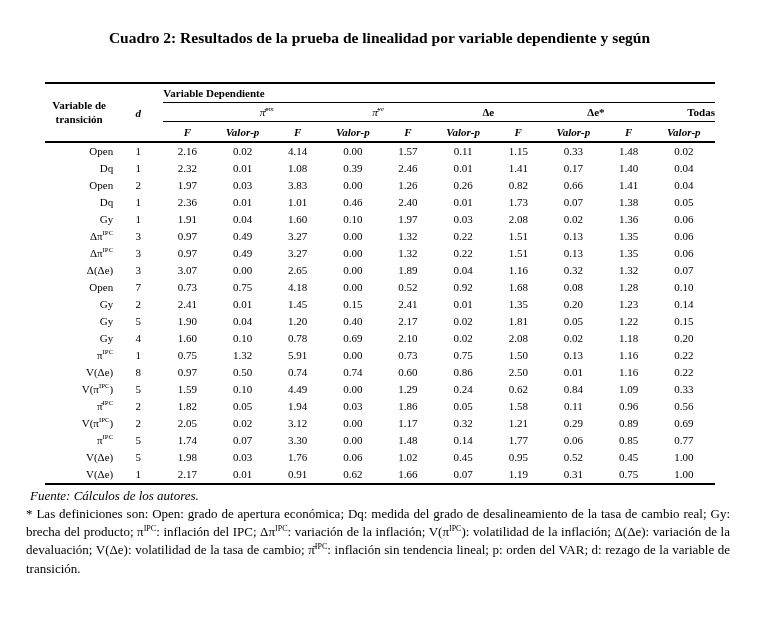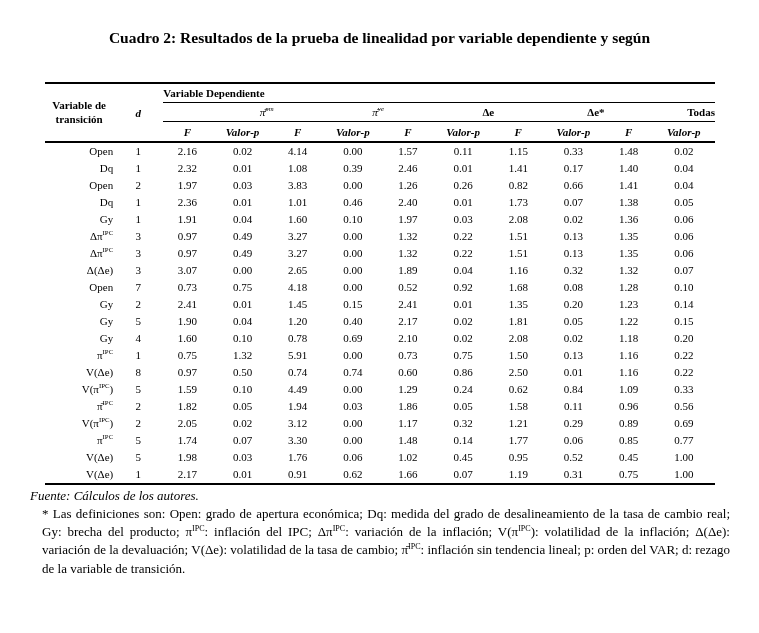--- a/index.html
+++ b/index.html
@@ -44,21 +44,21 @@
   tr.fvp th {
     font-style:italic; font-weight:bold; text-align:center;
     border-bottom:2px solid #000; height:19px;
   }
   tbody td { text-align:center; height:17px; line-height:17px; }
   tbody td.var { text-align:right; padding-left:5px; }
   tbody tr:last-child td { border-bottom:2px solid #000; }
 
   .fuente { margin:3px 0 0 30px; font-size:13px;font-style:italic; }
   .defs {
-    margin:1px 29px 0 42px; font-size:13px;
+    margin:1px 29px 0 26px; font-size:13px;
     text-align:justify; line-height:1.4;
   }
 </style>
 </head>
 <body>
 
 <div class="page">
 
   <div class="caption">
     <div>Cuadro 2: Resultados de la prueba de linealidad por variable dependiente y según</div>

